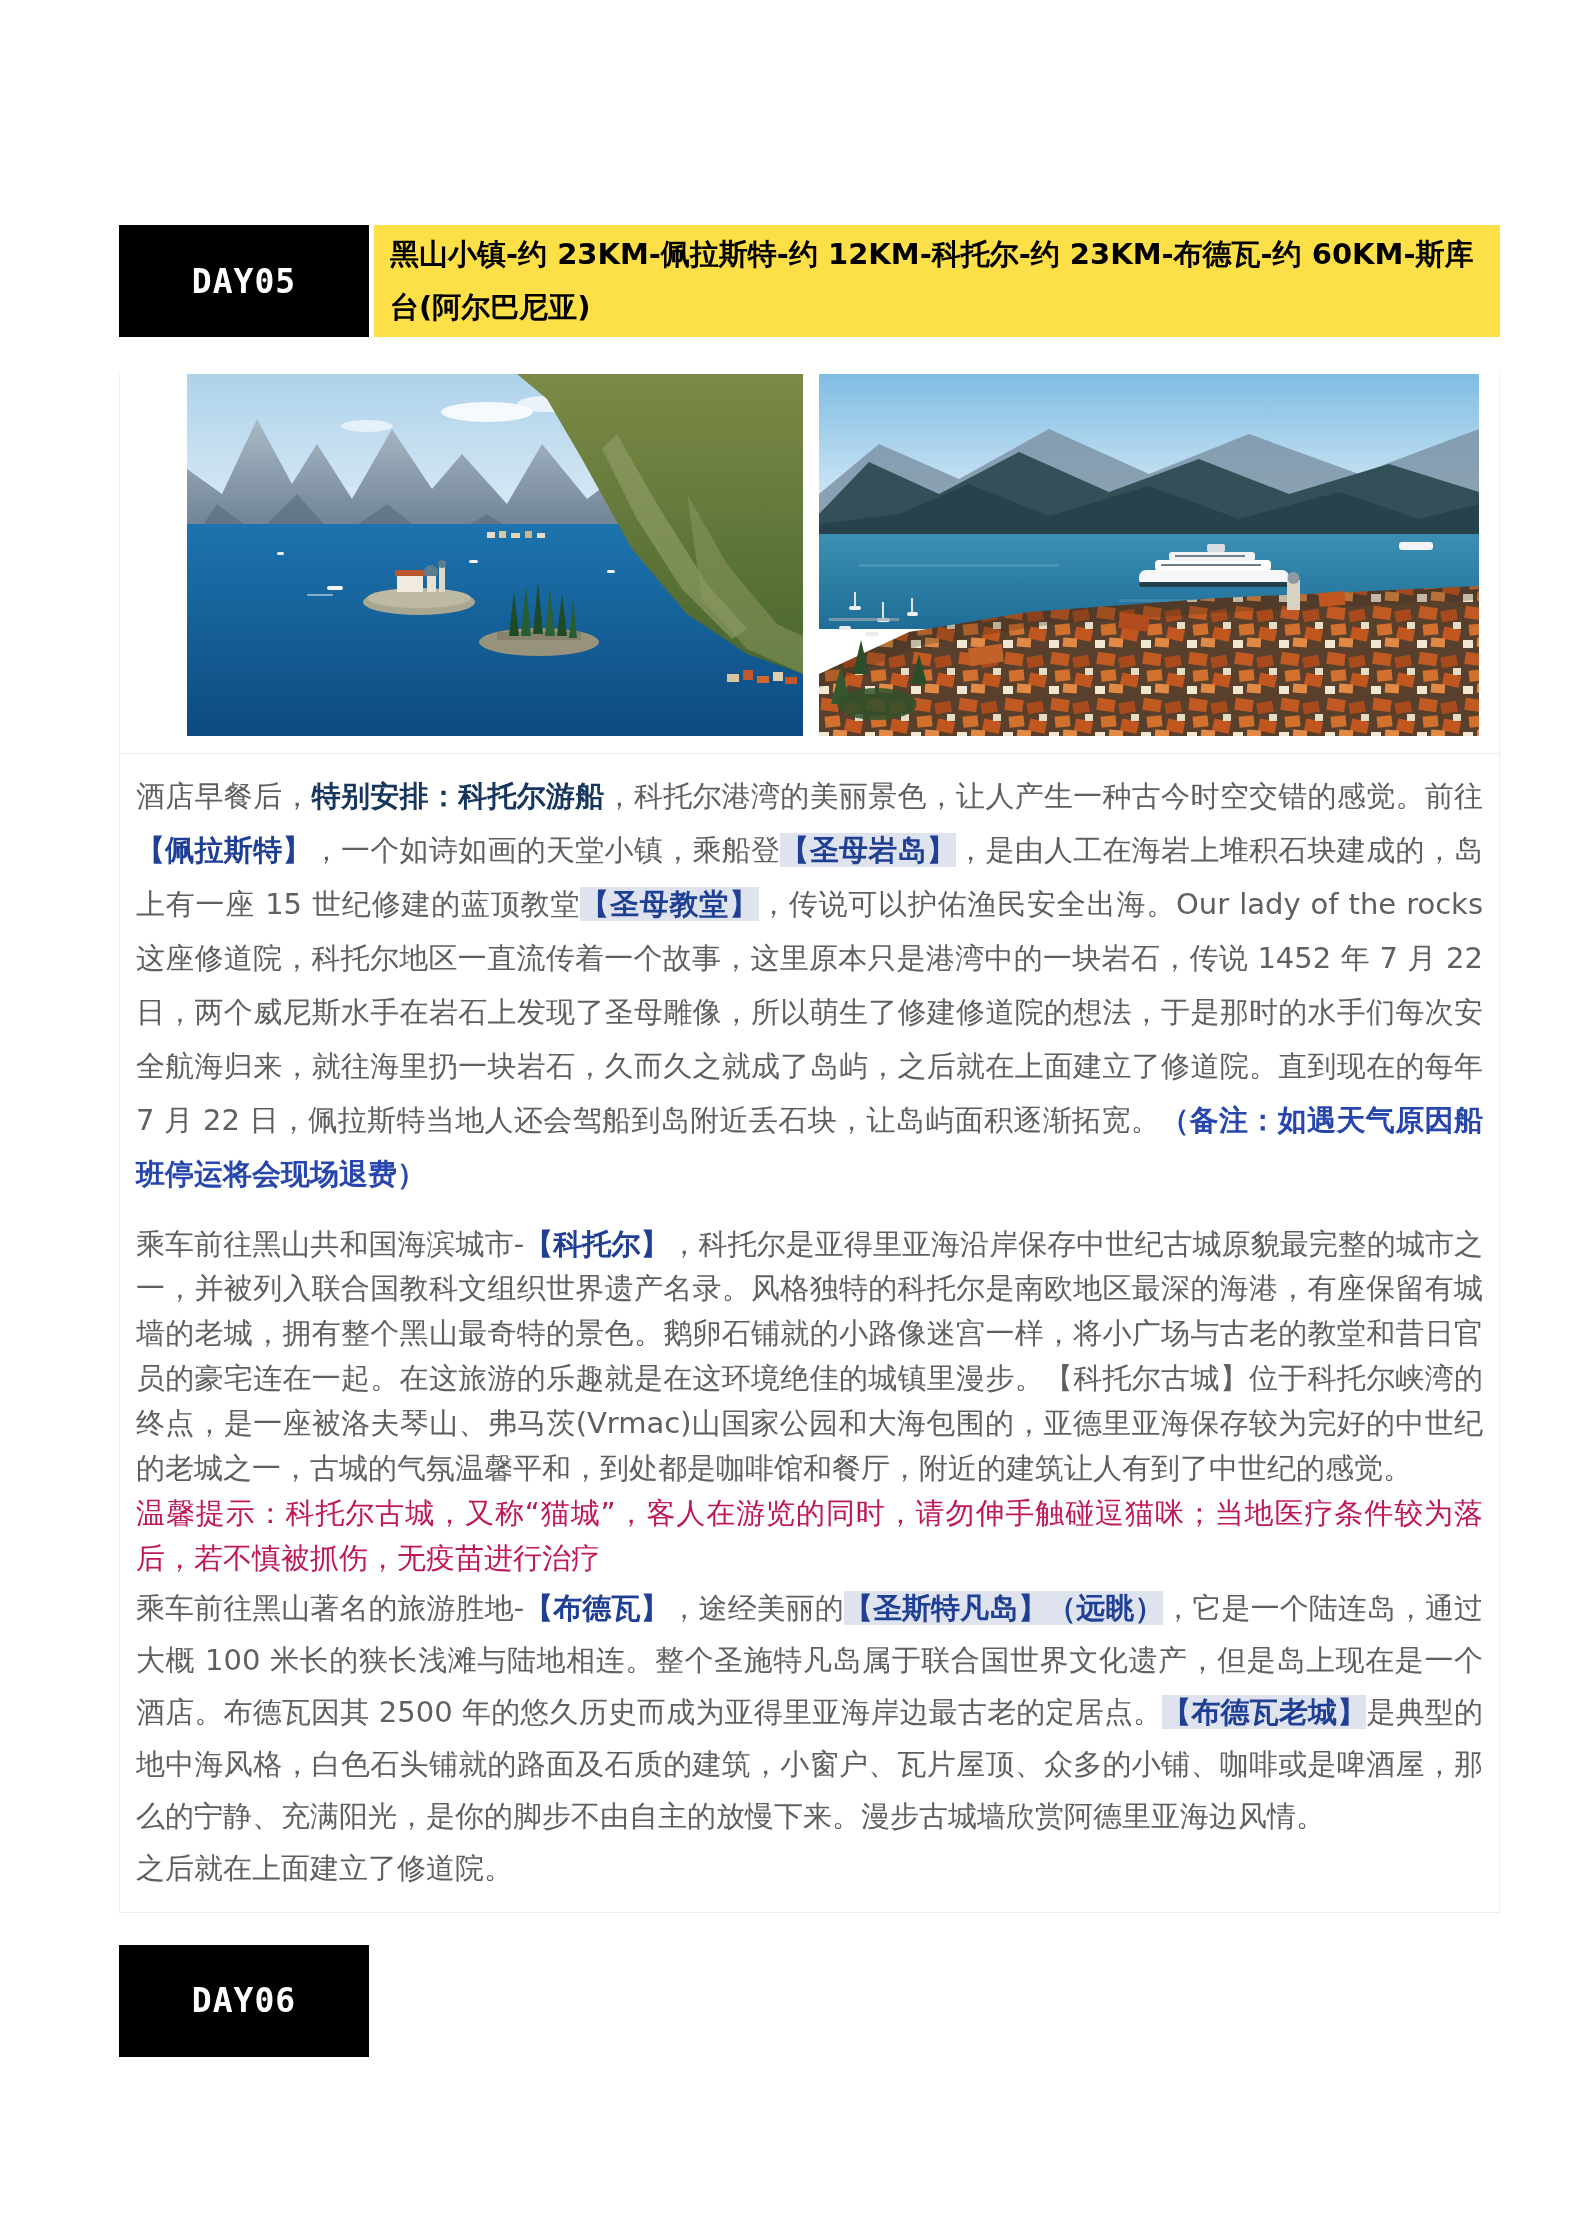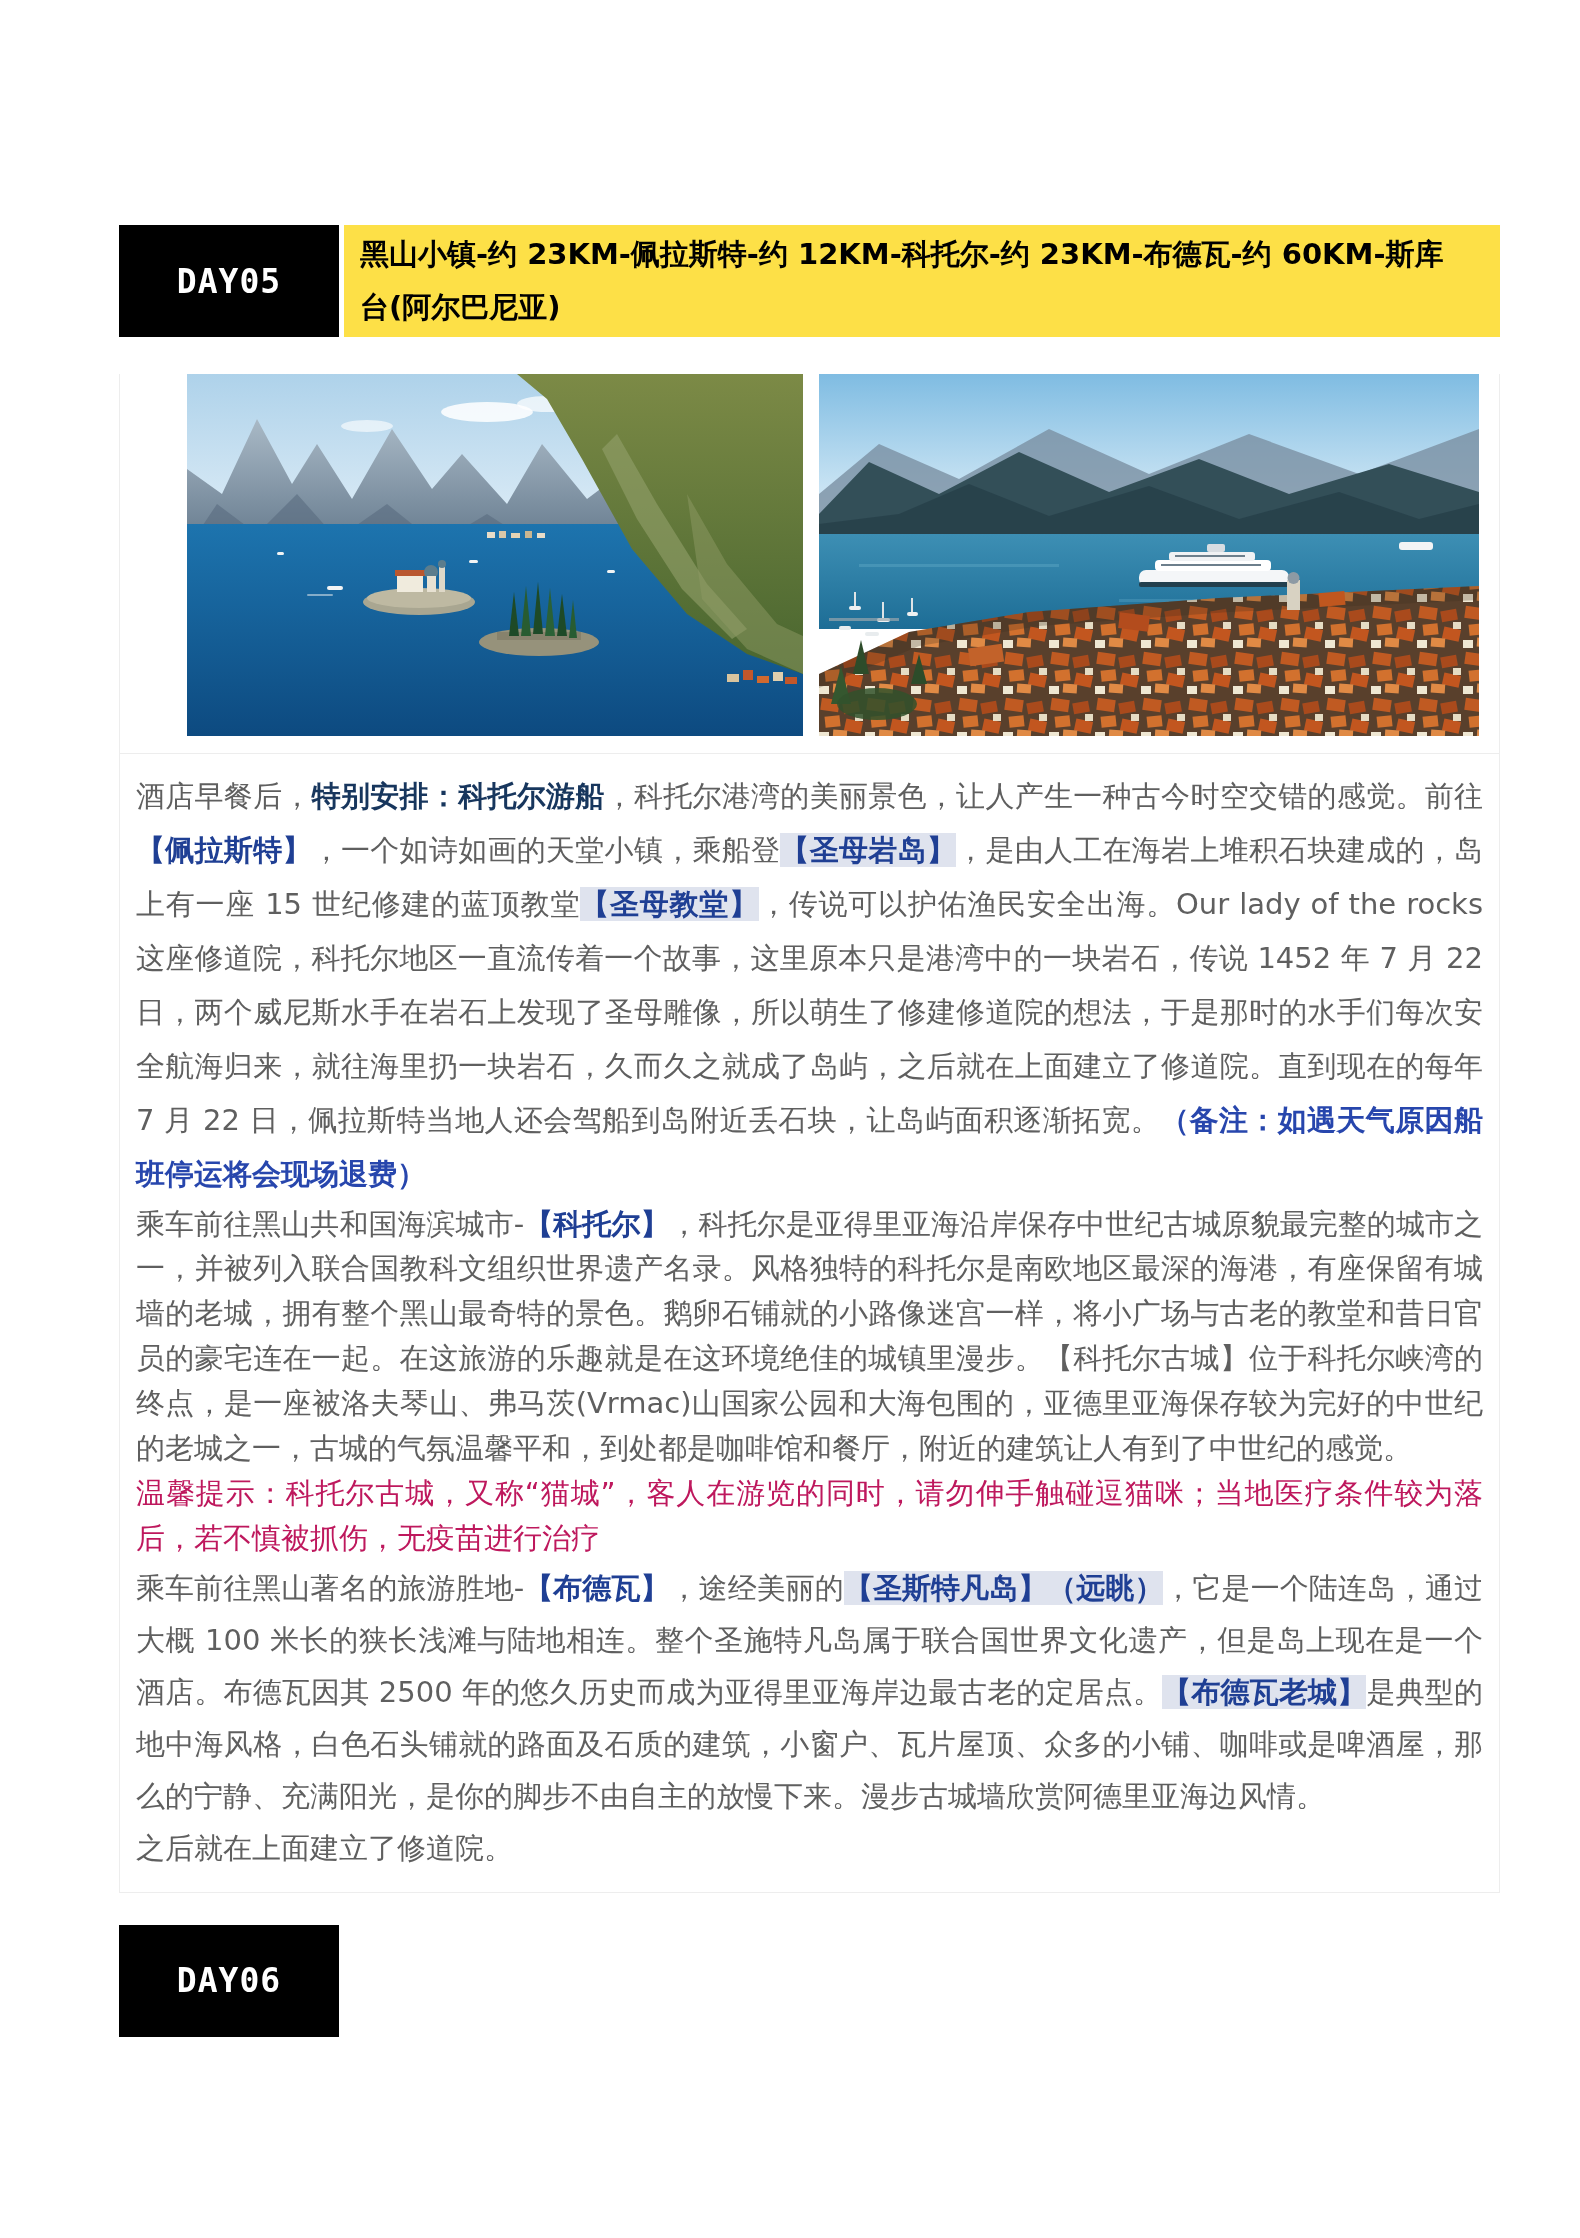--- a/index.html
+++ b/index.html
@@ -6,21 +6,21 @@
   html,body { background:#ffffff; }
   body {
     width:1580px; height:2238px; position:relative; overflow:hidden;
     font-family:"DejaVu Sans", sans-serif;
   }
   .page { position:absolute; left:119px; top:225px; width:1381px; }
 
   
   .day-header { display:flex; height:112px; }
   .day-label {
-    width:220px; flex:none; background:#000000; color:#ffffff;
+    width:250px; flex:none; background:#000000; color:#ffffff;
     display:flex; align-items:center; justify-content:center;
     font-family:"DejaVu Sans Mono", monospace;
     font-size:33px; font-weight:bold; letter-spacing:1px;
     margin-right:5px;
   }
   .day-route {
     flex:1; background:#fde047; color:#000000;
     display:flex; align-items:center; padding:0 16px;
     font-size:29px; font-weight:bold; line-height:1.83;
   }
@@ -30,21 +30,21 @@
   .section-cell { border:1px solid #ededed; border-top:none; margin-top:0; }
   .photo-row { margin:37px 0 0 67px; display:flex; gap:16px; height:362px; }
   .photo { display:block; height:362px; }
 
   .day-body {
     margin-top:17px; border-top:1px solid #ededed;
     padding:16px 16px 20px; color:#5f5f5f; font-size:29px;
     text-align:justify;
   }
   .p1 { line-height:1.86; }
-  .p2 { line-height:1.55; margin-top:0; }
+  .p2 { line-height:1.55; margin-top:20px; }
   .tip { line-height:1.55; color:#be185d; }
   .p3 { line-height:1.79; margin-top:2px; }
   .p4 { line-height:1.62; margin-top:2px; }
 
   .dark  { color:#17365d; font-weight:bold; }
   .navy  { color:#1f3f94; font-weight:bold; }
   .hl    { background:#dfe3ee; }
   .blue  { color:#2746ad; font-weight:bold; }
 
   .day06 { margin-top:32px; }

